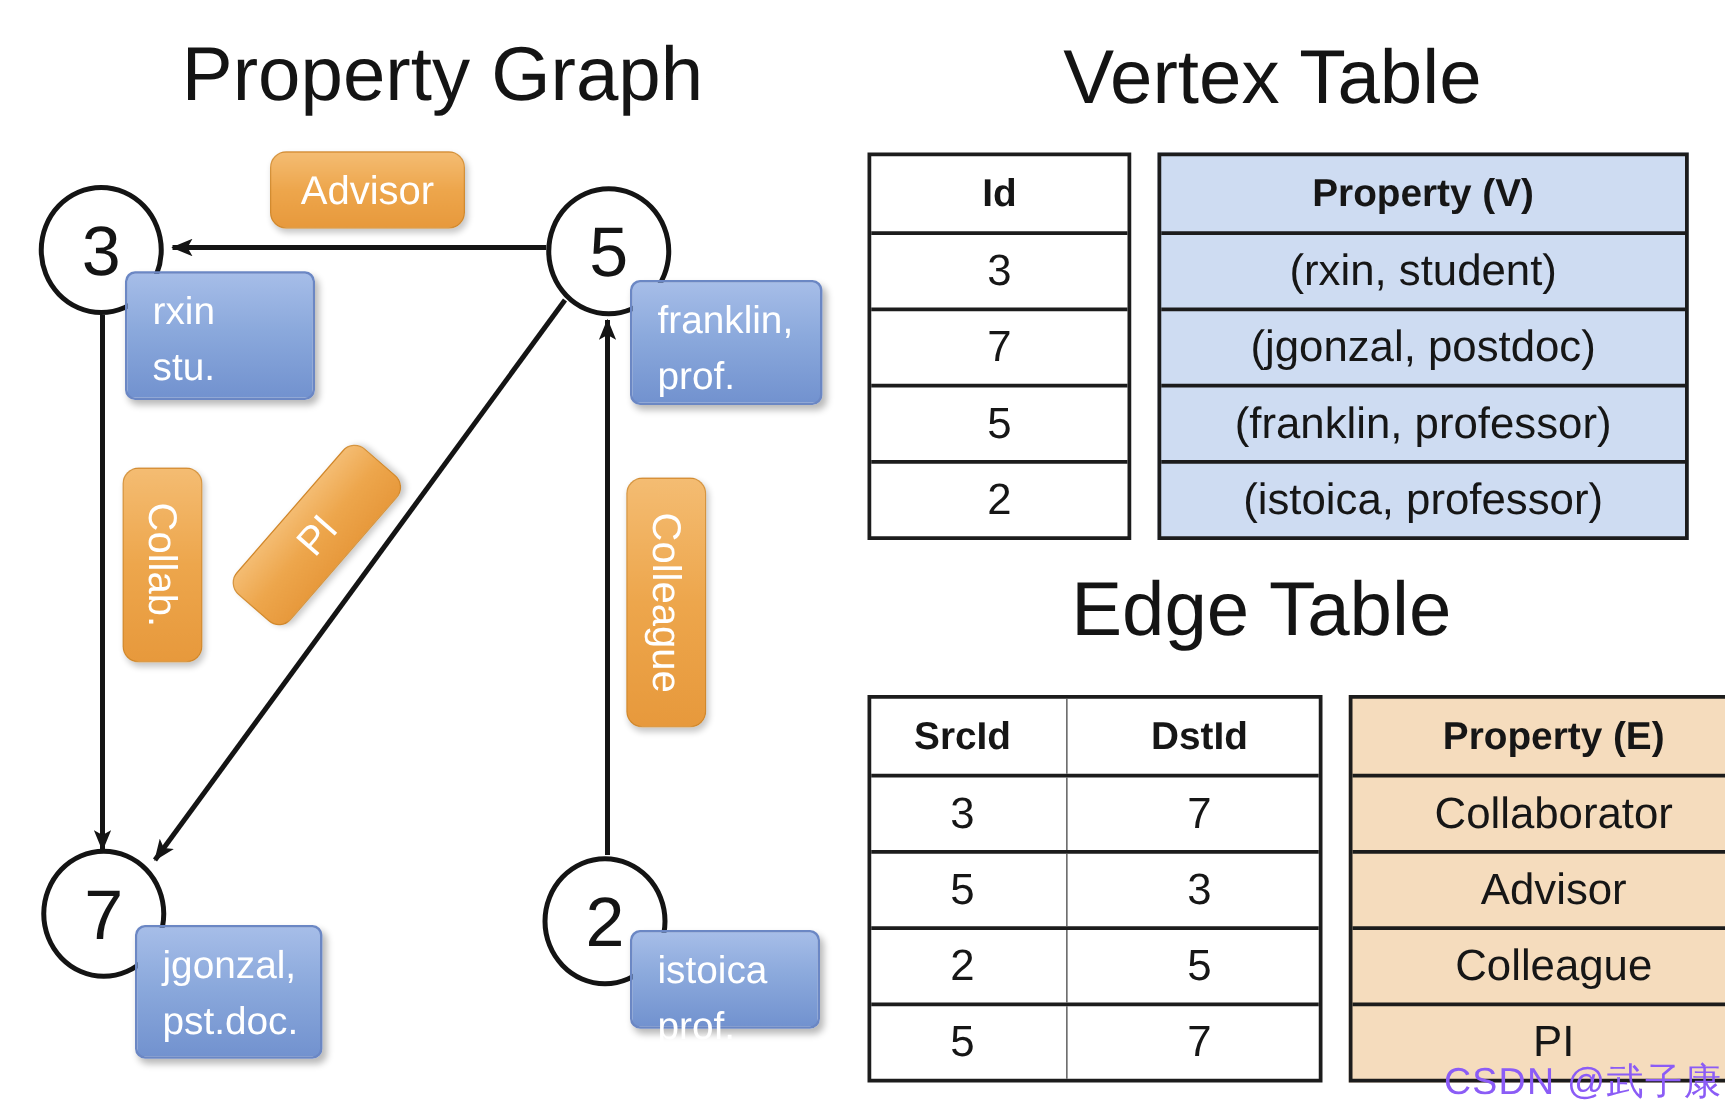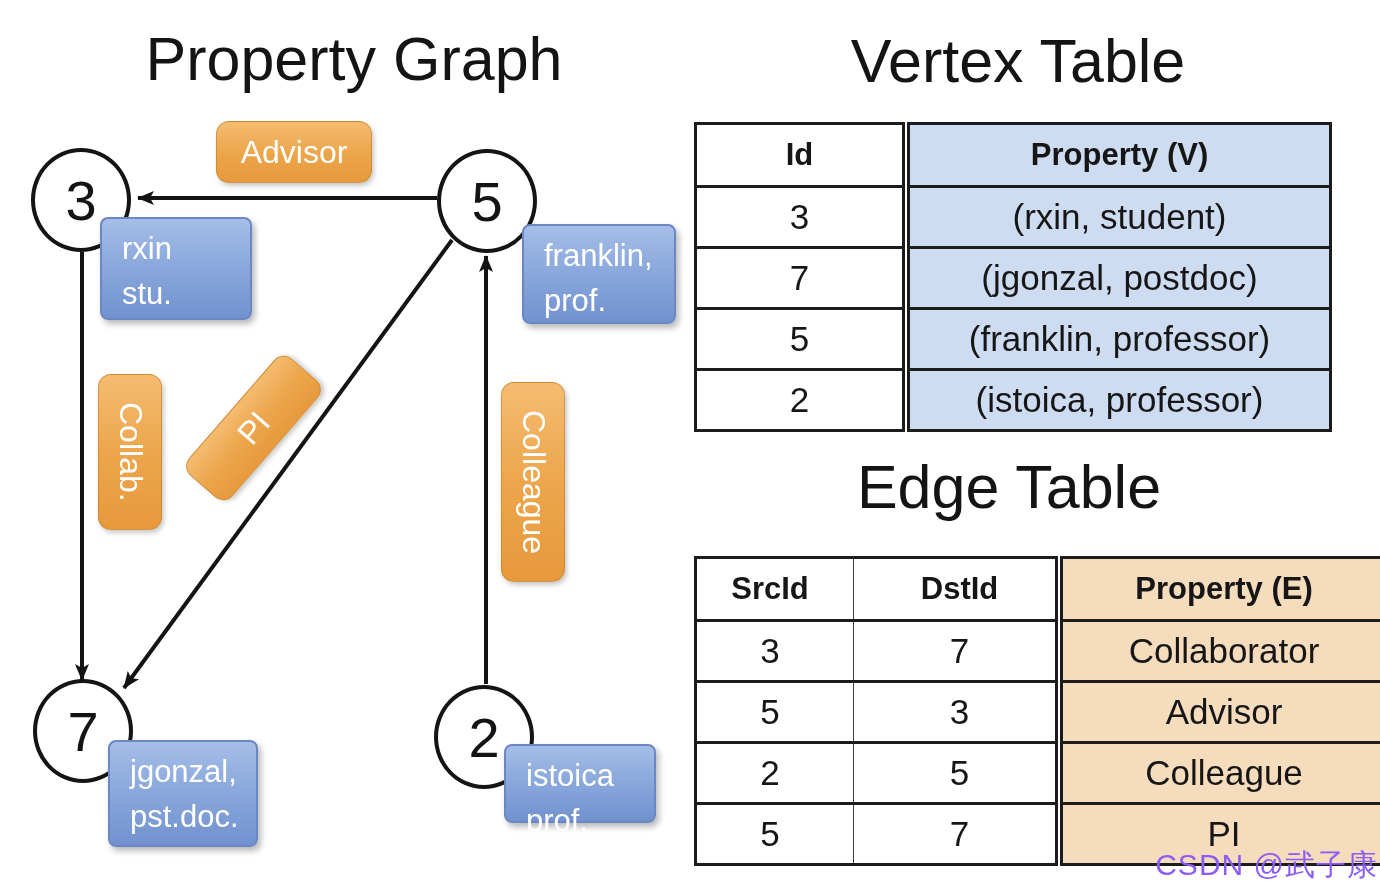--- a/index.html
+++ b/index.html
@@ -39,26 +39,26 @@
   #edge-label-collab{left:98px;top:374px;width:64px;height:156px;}
   #edge-label-pi{left:176px;top:399px;width:155px;height:58px;transform:rotate(-49deg);}
   #edge-label-colleague{left:501px;top:382px;width:64px;height:200px;}
 
   #node-3{left:31px;top:148px;}
   #node-5{left:437px;top:149px;}
   #node-7{left:33px;top:679px;}
   #node-2{left:434px;top:685px;}
 
   #prop-rxin{left:100px;top:217px;width:152px;height:103px;}
-  #prop-franklin{left:504px;top:224px;width:154px;height:100px;margin-left:18px;}
+  #prop-franklin{left:504px;top:224px;width:154px;height:100px;}
   #prop-jgonzal{left:108px;top:740px;width:150px;height:107px;}
   #prop-istoica{left:504px;top:744px;width:152px;height:79px;}
 
   
-  .tbl{position:absolute;display:flex;gap:2px;z-index:1;}
+  .tbl{position:absolute;display:flex;gap:21px;z-index:1;}
   #vertex-table{left:694px;top:122px;}
   #edge-table-el{left:694px;top:556px;}
   .subtbl{border:3px solid #1c1c1c;box-sizing:border-box;background:#ffffff;}
   .subtbl .row{
     height:61px;display:flex;align-items:center;justify-content:center;
     border-top:3px solid #1c1c1c;font-size:35px;box-sizing:border-box;text-align:center;
   }
   .subtbl .row.header{height:60px;border-top:none;font-weight:bold;font-size:31px;}
   .blue-bg{background:#cedcf2;}
   .tan-bg{background:#f5dcbd;}

